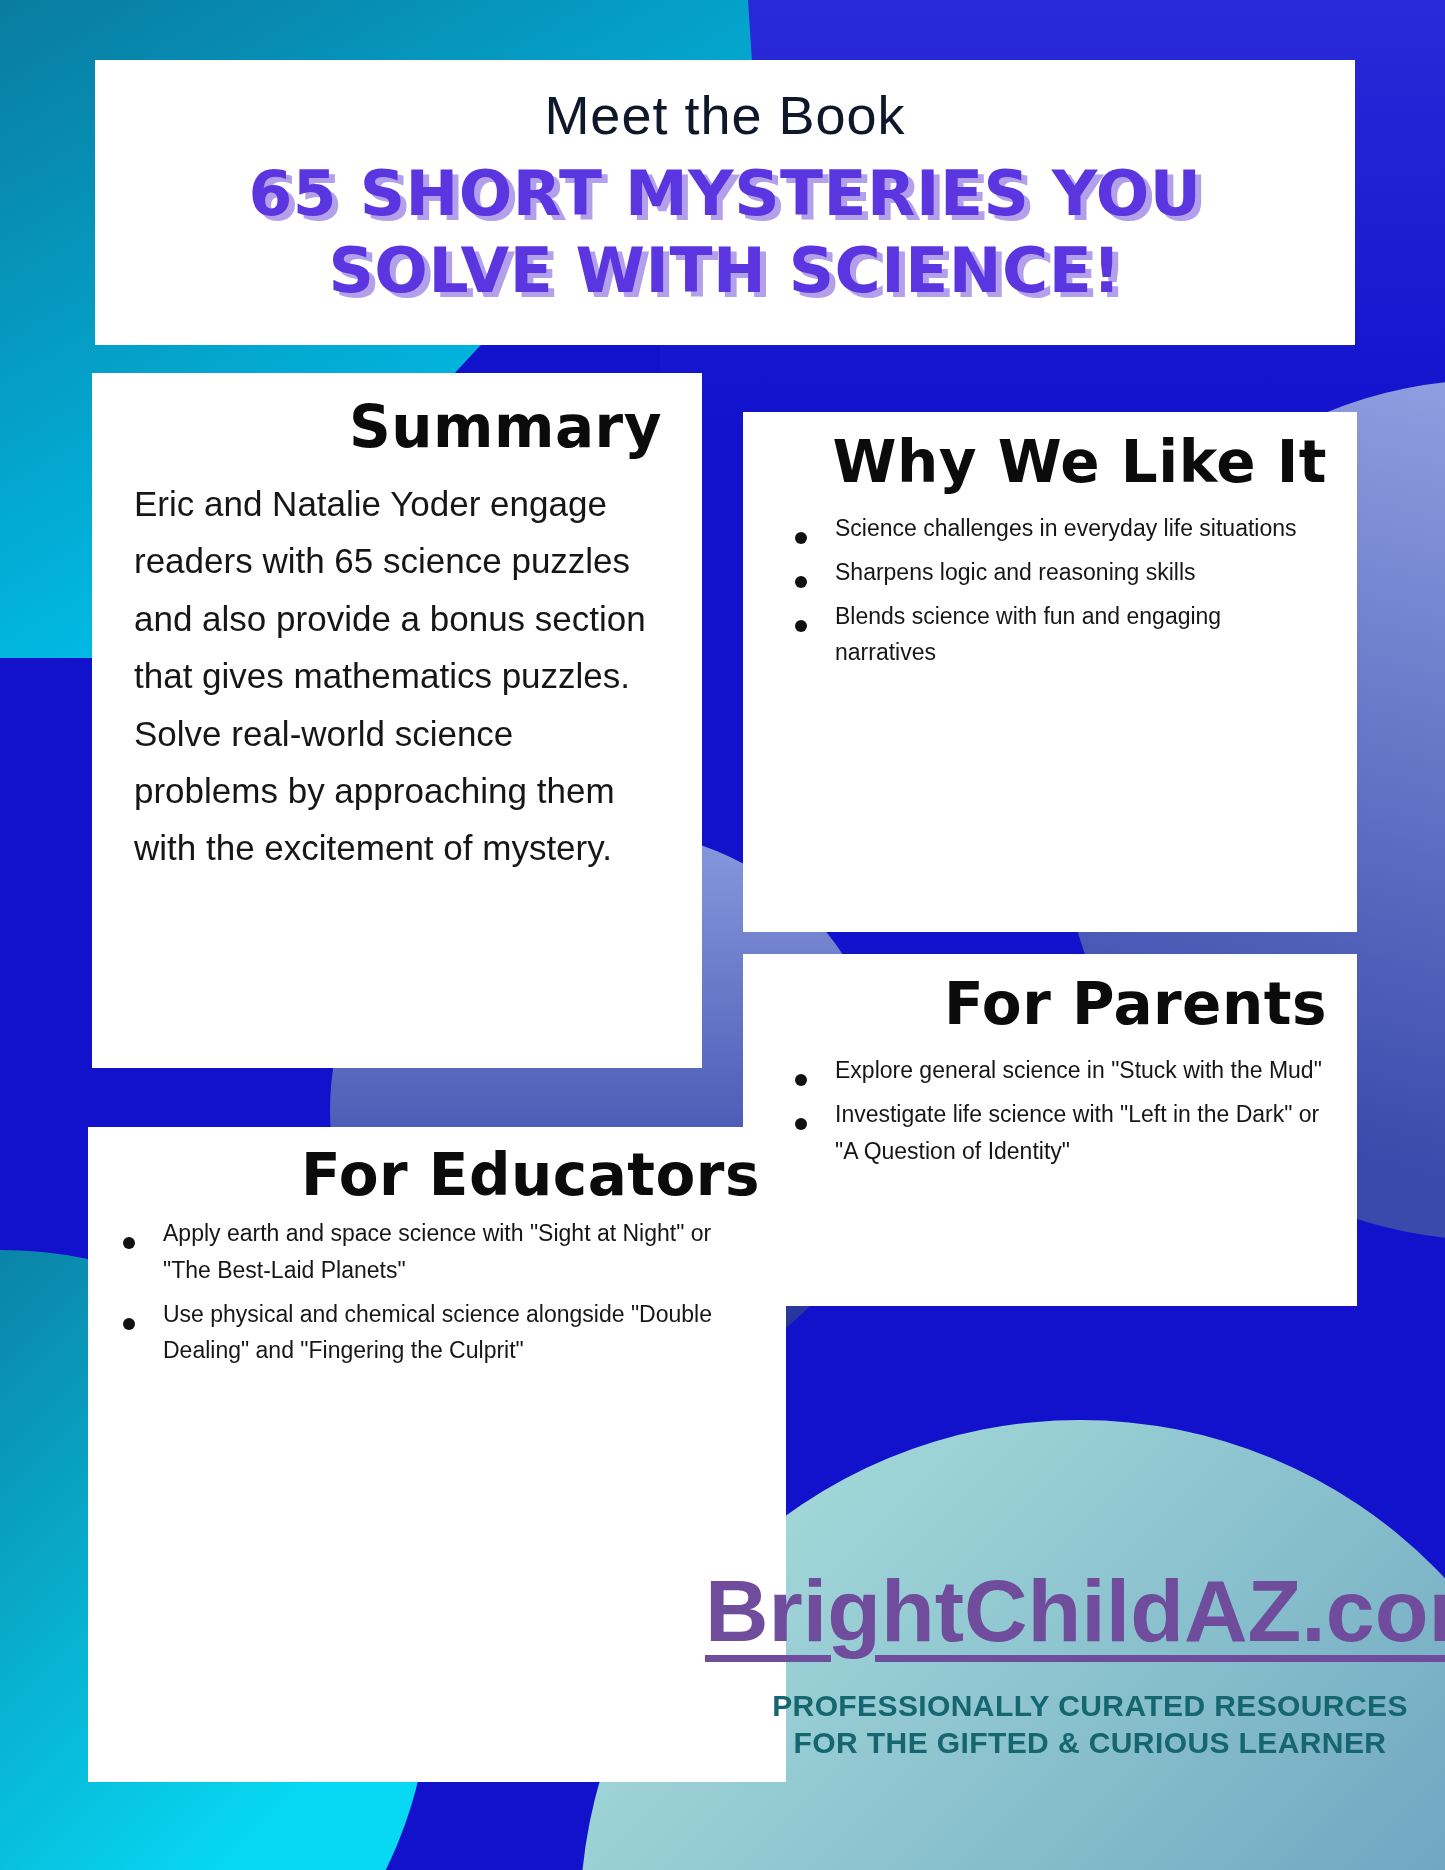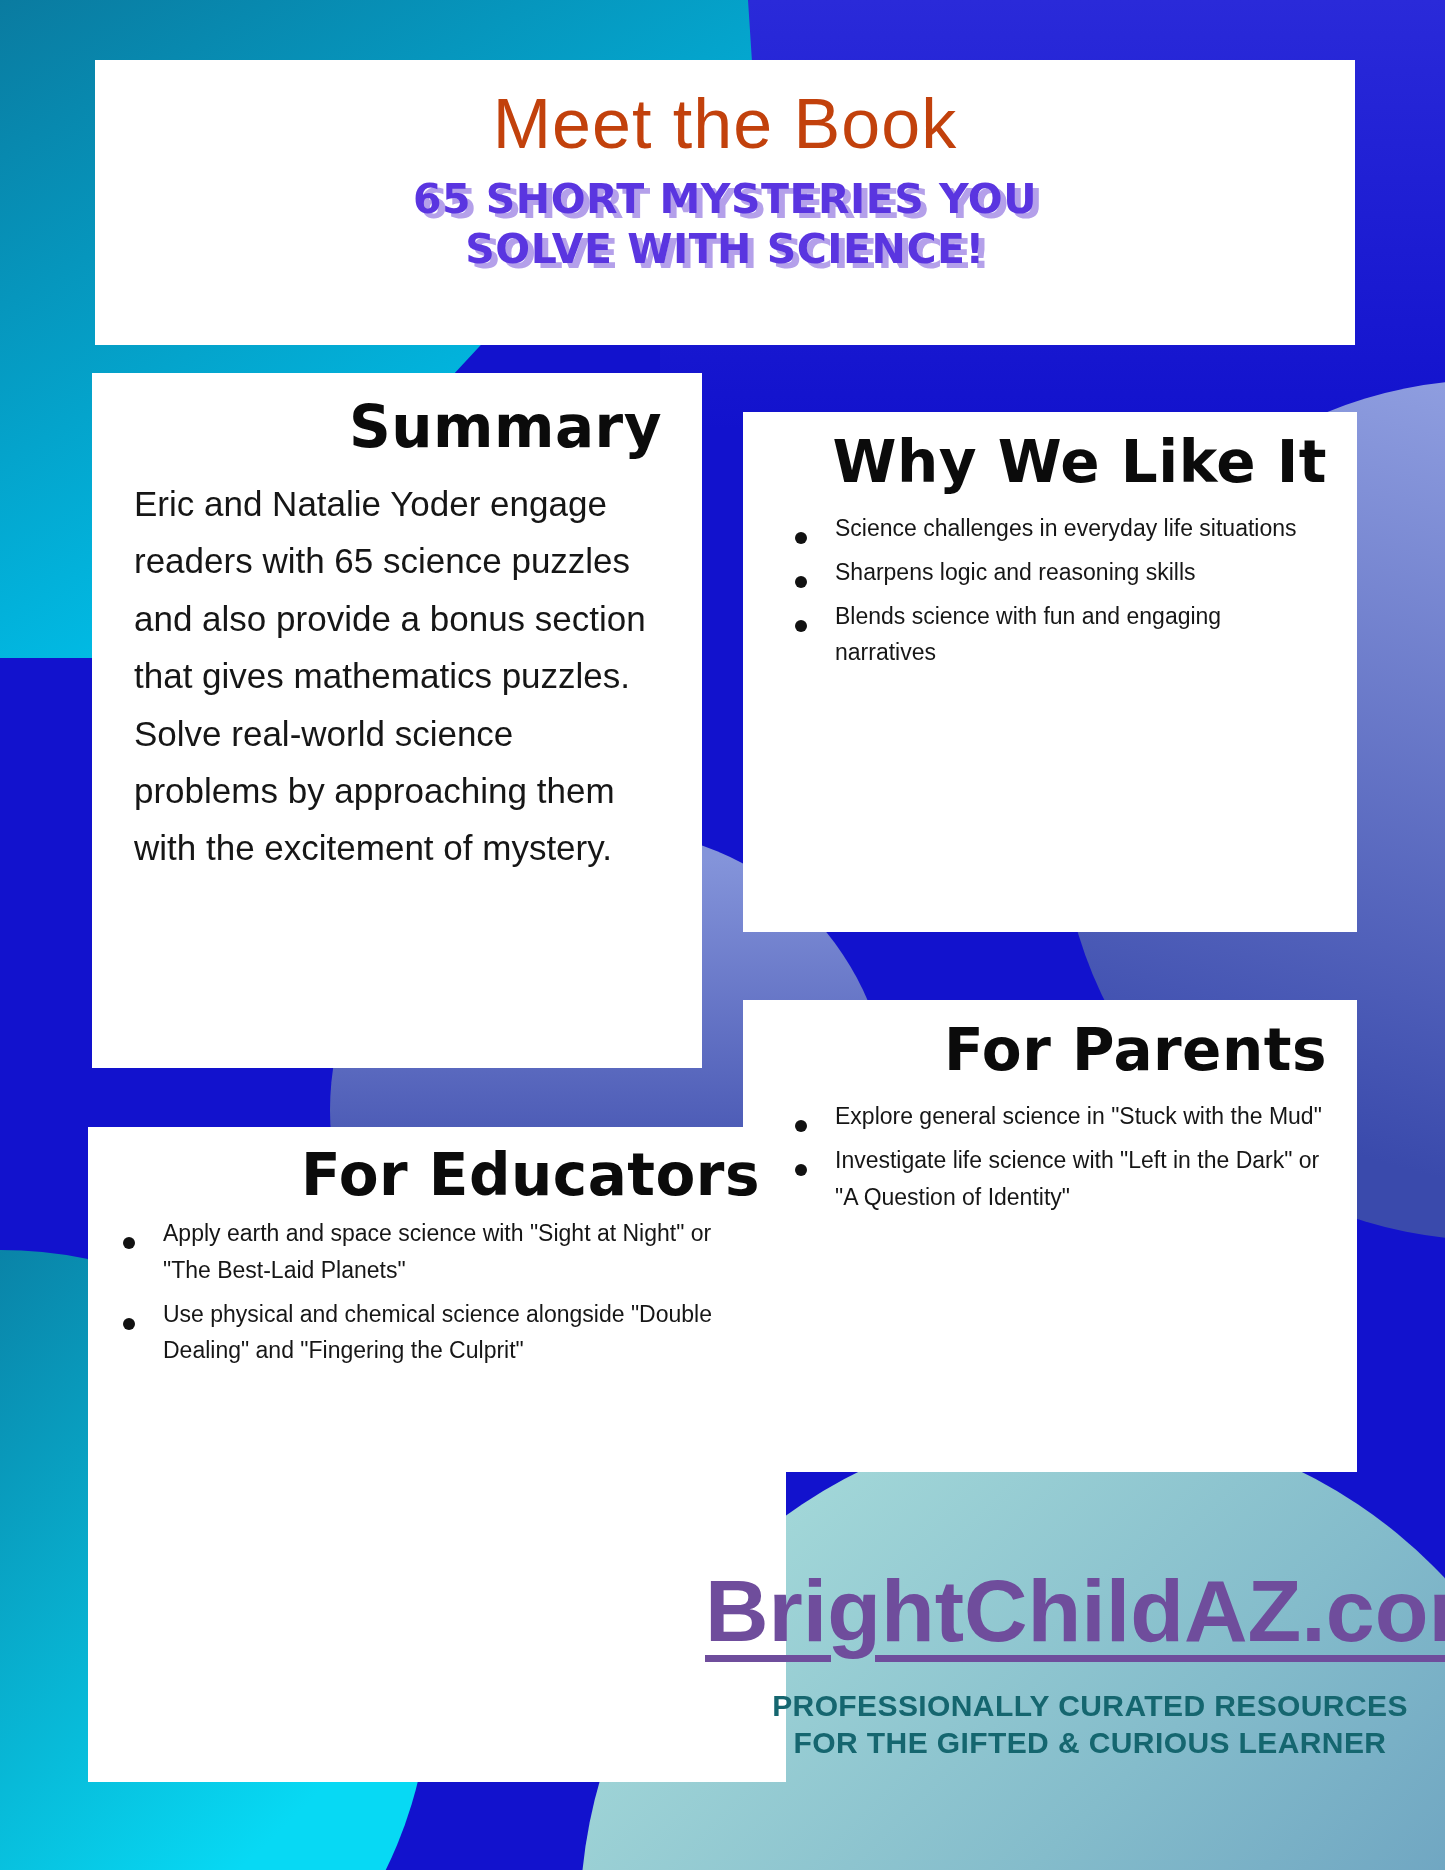--- a/index.html
+++ b/index.html
@@ -33,29 +33,29 @@
   }
   .bg-circle-footer-teal {
     left:580px; top:1420px; width:1000px; height:1000px; border-radius:50%;
     background: linear-gradient(135deg, var(--footer-circle-light,#abdfdc) 5%, #84bccb 45%, var(--footer-circle-dark,#5e93ba) 85%);
   }
   
   .card { position:absolute; background:var(--card-white,#ffffff); z-index:5; box-sizing:border-box; }
   .card-header    { left:95px;  top:60px;   width:1260px; height:285px; text-align:center; padding-top:18px; }
   .card-summary   { left:92px;  top:373px;  width:610px;  height:695px; padding:20px 40px 0 42px; }
   .card-why       { left:743px; top:383px;  width:614px;  height:520px; padding:16px 30px 0 40px;margin-top:29px; }
-  .card-parents   { left:743px; top:1000px;  width:614px;  height:472px; padding:16px 30px 0 40px; }
+  .card-parents   { left:743px; top:954px;  width:614px;  height:352px; padding:16px 30px 0 40px; }
   .card-educators { left:88px;  top:1127px; width:698px;  height:655px; padding:14px 26px 0 23px; }
   
   .kicker {
-    font-size:70px; font-weight:400; color:#c2410c; letter-spacing:1px; margin:6px 0 10px 0;
+    font-size:54px; font-weight:400; color:#0f172a; letter-spacing:1px; margin:6px 0 10px 0;
   }
   .book-title {
     margin:0; font-family:"DejaVu Sans", sans-serif; font-weight:bold;
-    font-size:41px; line-height:1.22; letter-spacing:0.5px;
+    font-size:63px; line-height:1.22; letter-spacing:0.5px;
     color: var(--title-purple,#5a35e0);
     text-shadow: 6px 5px 0 var(--title-shadow,#b4a0ea);
   }
   .section-heading {
     margin:0 0 14px 0; text-align:right;
     font-family:"DejaVu Sans", sans-serif; font-weight:bold;
     font-size:58px; color:#0b0b0b; letter-spacing:0.5px;
   }
   .body-text {
     margin:8px 0 0 0; font-size:35px; line-height:1.64; color:var(--text-black,#161616);

